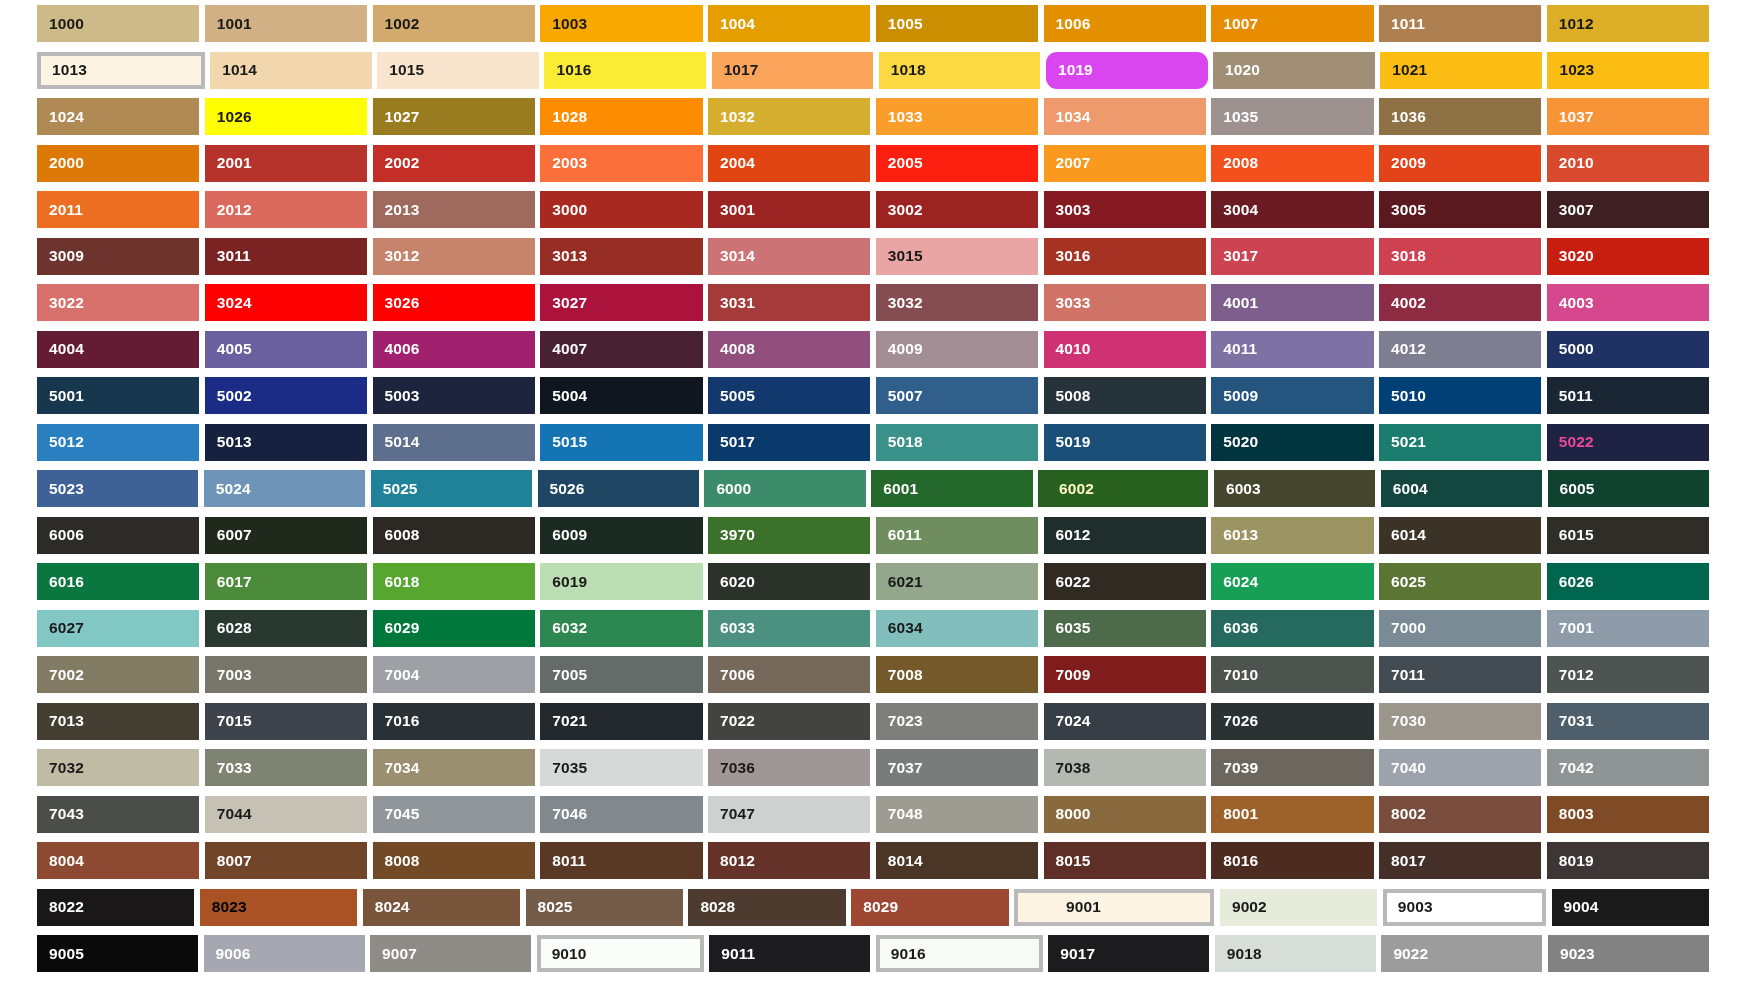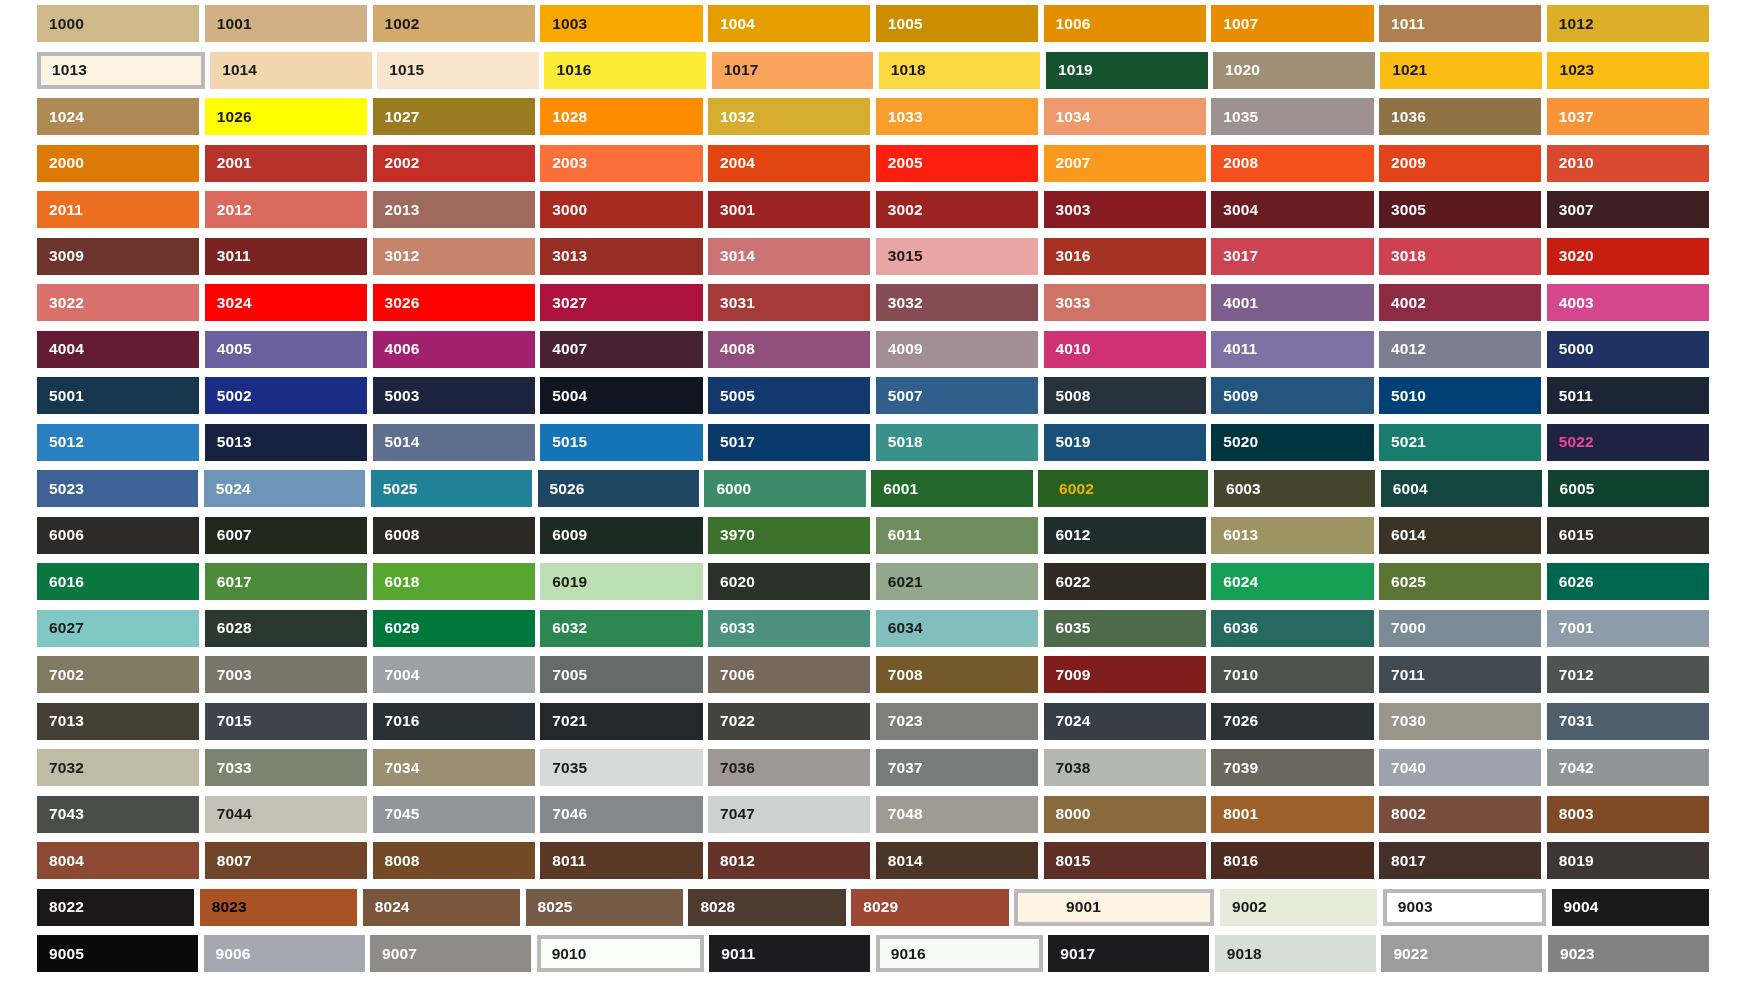--- a/index.html
+++ b/index.html
@@ -101,21 +101,21 @@
         </div>
         <div class="swatch" style="background: rgb(250, 235, 52); color: rgb(26, 26, 26);">
           <span class="code">1016</span>
         </div>
         <div class="swatch" style="background: rgb(251, 165, 92); color: rgb(26, 26, 26);">
           <span class="code">1017</span>
         </div>
         <div class="swatch" style="background: rgb(252, 216, 66); color: rgb(26, 26, 26);">
           <span class="code">1018</span>
         </div>
-        <div class="swatch" style="background: #14532d; color: rgb(255, 255, 255);">
+        <div class="swatch" style="background: #d946ef; color: rgb(255, 255, 255); border-radius: 11px;">
           <span class="code">1019</span>
         </div>
         <div class="swatch" style="background: rgb(160, 143, 116); color: rgb(255, 255, 255);">
           <span class="code">1020</span>
         </div>
         <div class="swatch" style="background: rgb(251, 188, 20); color: rgb(26, 26, 26);">
           <span class="code">1021</span>
         </div>
         <div class="swatch" style="background: rgb(251, 188, 20); color: rgb(26, 26, 26);">
           <span class="code">1023</span>
@@ -389,21 +389,21 @@
         </div>
         <div class="swatch" style="background: rgb(31, 71, 100); color: rgb(255, 255, 255);">
           <span class="code">5026</span>
         </div>
         <div class="swatch" style="background: rgb(60, 139, 106); color: rgb(255, 255, 255);">
           <span class="code">6000</span>
         </div>
         <div class="swatch" style="background: rgb(36, 105, 43); color: rgb(255, 255, 255);">
           <span class="code">6001</span>
         </div>
-        <div class="swatch" style="background: rgb(40, 96, 31); color: #eab308; padding-left: 20px;">
+        <div class="swatch" style="background: rgb(40, 96, 31); color: #fef9c3; padding-left: 20px;">
           <span class="code">6002</span>
         </div>
         <div class="swatch" style="background: rgb(68, 71, 46); color: rgb(255, 255, 255);">
           <span class="code">6003</span>
         </div>
         <div class="swatch" style="background: rgb(18, 70, 62); color: rgb(255, 255, 255);">
           <span class="code">6004</span>
         </div>
         <div class="swatch" style="background: rgb(16, 67, 47); color: rgb(255, 255, 255);">
           <span class="code">6005</span>

